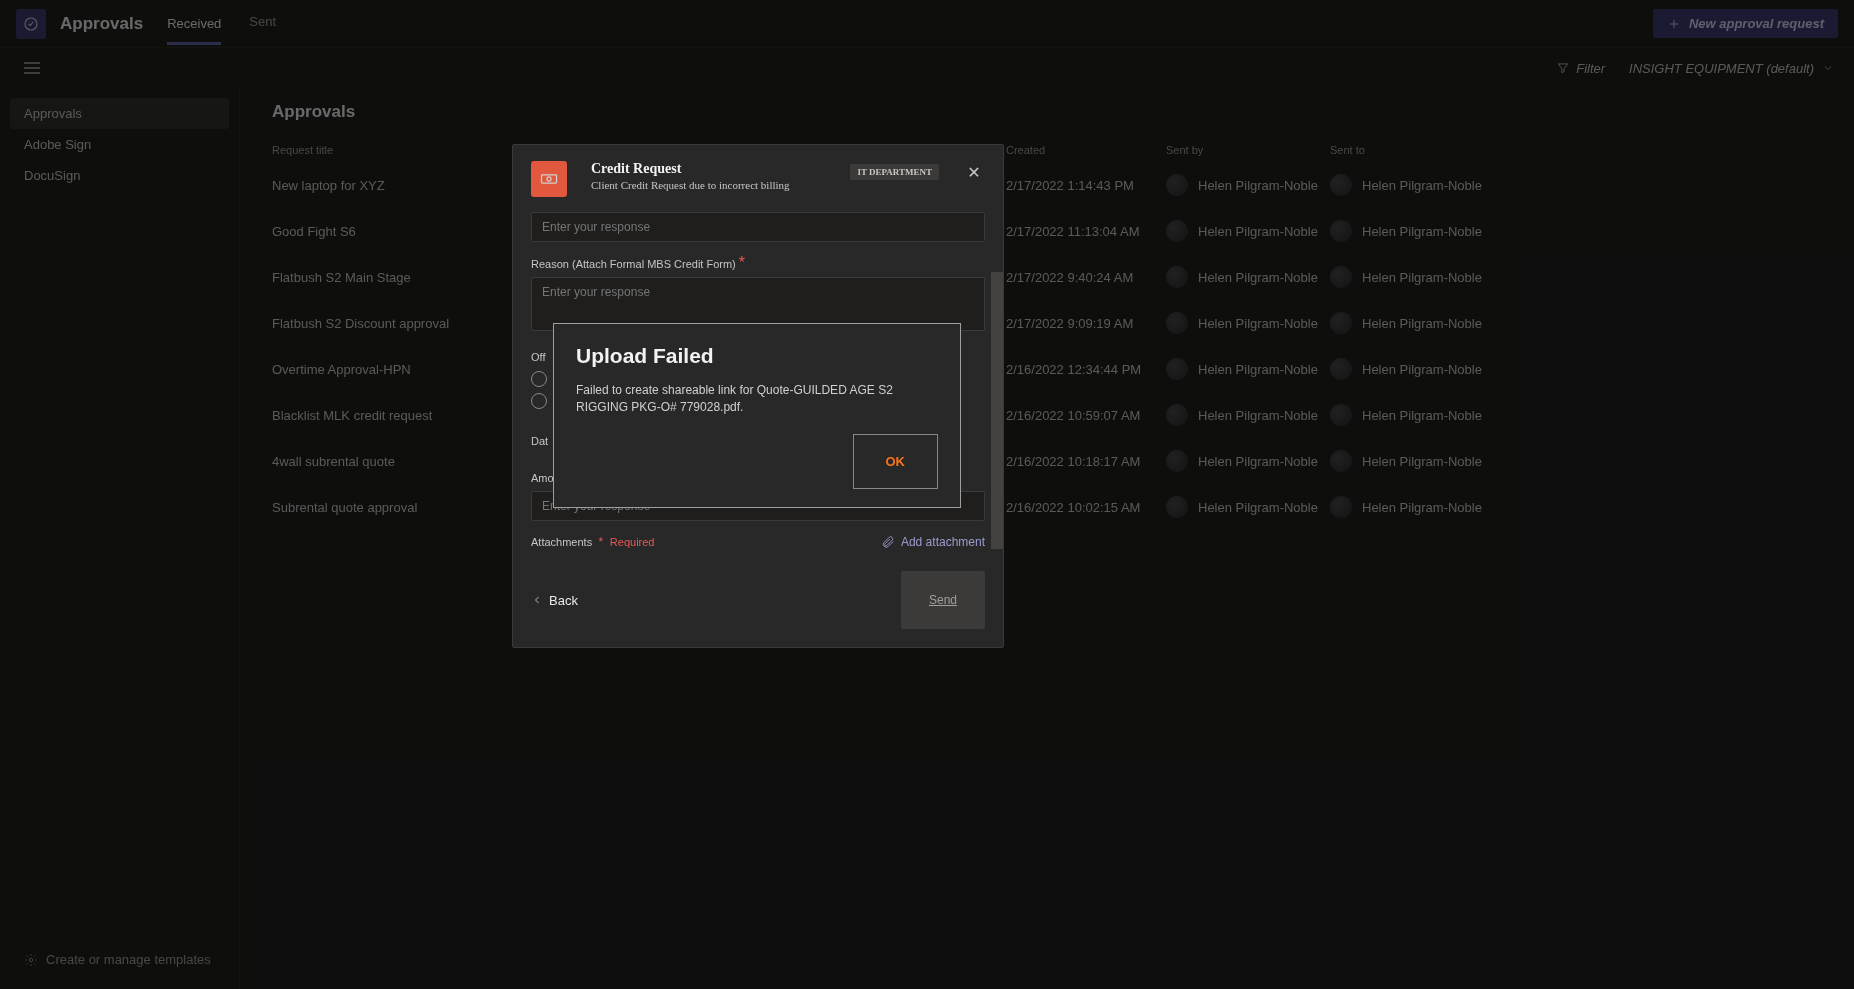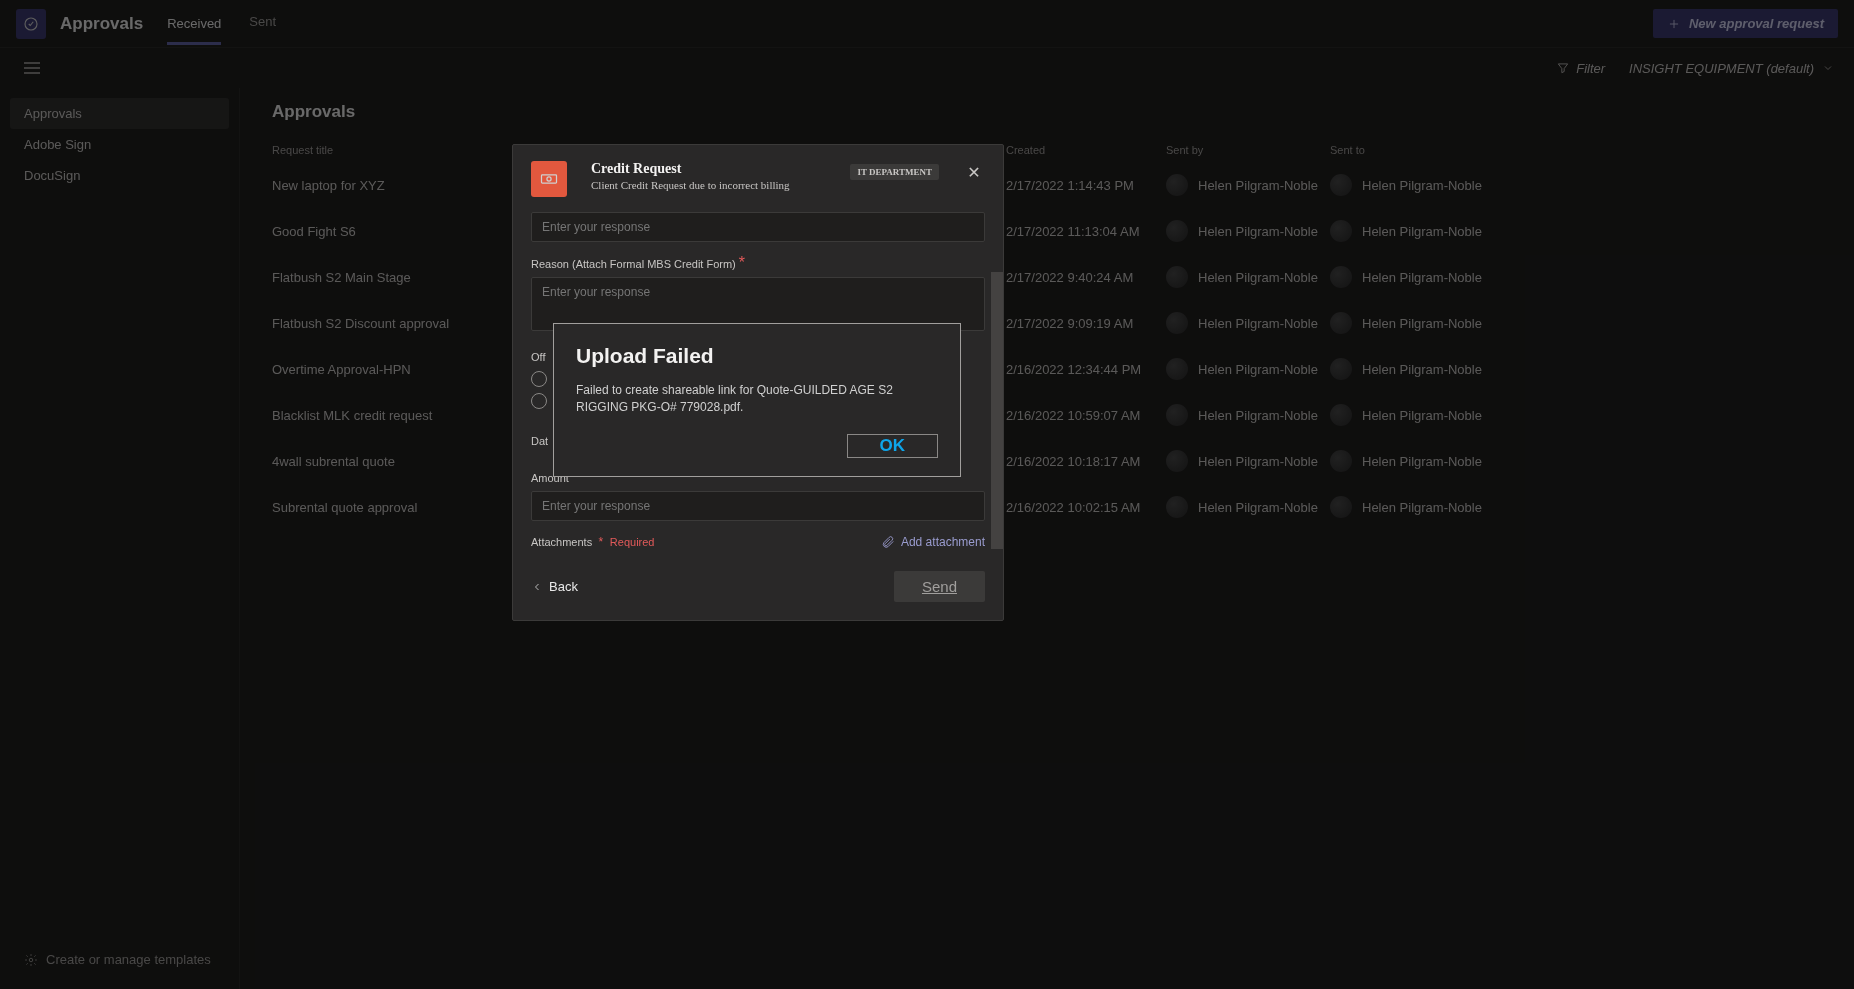--- a/index.html
+++ b/index.html
@@ -260,22 +260,22 @@
     }
     .back-btn {
       display: flex; align-items: center; gap: 6px;
       color: #e8e8e8; font-size: 13px;
       background: none; border: none; cursor: pointer;
     }
     .send-btn {
       background: #3b3a39;
       border: none;
       color: #a19f9d;
-      padding: 7px 28px;
-      font-size: 15px;
+      padding: 22px 28px;
+      font-size: 12px;
       border-radius: 2px;
       cursor: pointer;
       text-decoration: underline;
     }
 
     
     .alert {
       position: absolute;
       left: 553px;
       top: 323px;
@@ -283,23 +283,23 @@
       background: #292828;
       border: 1px solid #a19f9d;
       padding: 20px 22px 18px 22px;
     }
     .alert-title { font-size: 21px; font-weight: 600; color: #f3f2f1; }
     .alert-body { font-size: 12px; color: #d0d0d0; margin-top: 14px; line-height: 1.4; }
     .alert-actions { display: flex; justify-content: flex-end; margin-top: 18px; }
     .alert-ok {
       border: 1px solid #8a8886;
       background: transparent;
-      color: #0ea5e9;
-      padding: 1px 32px;
-      font-size: 17px;
+      color: #f97316;
+      padding: 19px 32px;
+      font-size: 13px;
       font-weight: 600;
       cursor: pointer;
     }
 
     svg { fill: none; stroke: currentColor; stroke-width: 1.5; }
   </style>
 </head>
 <body>
 
 <div class="top-header">

